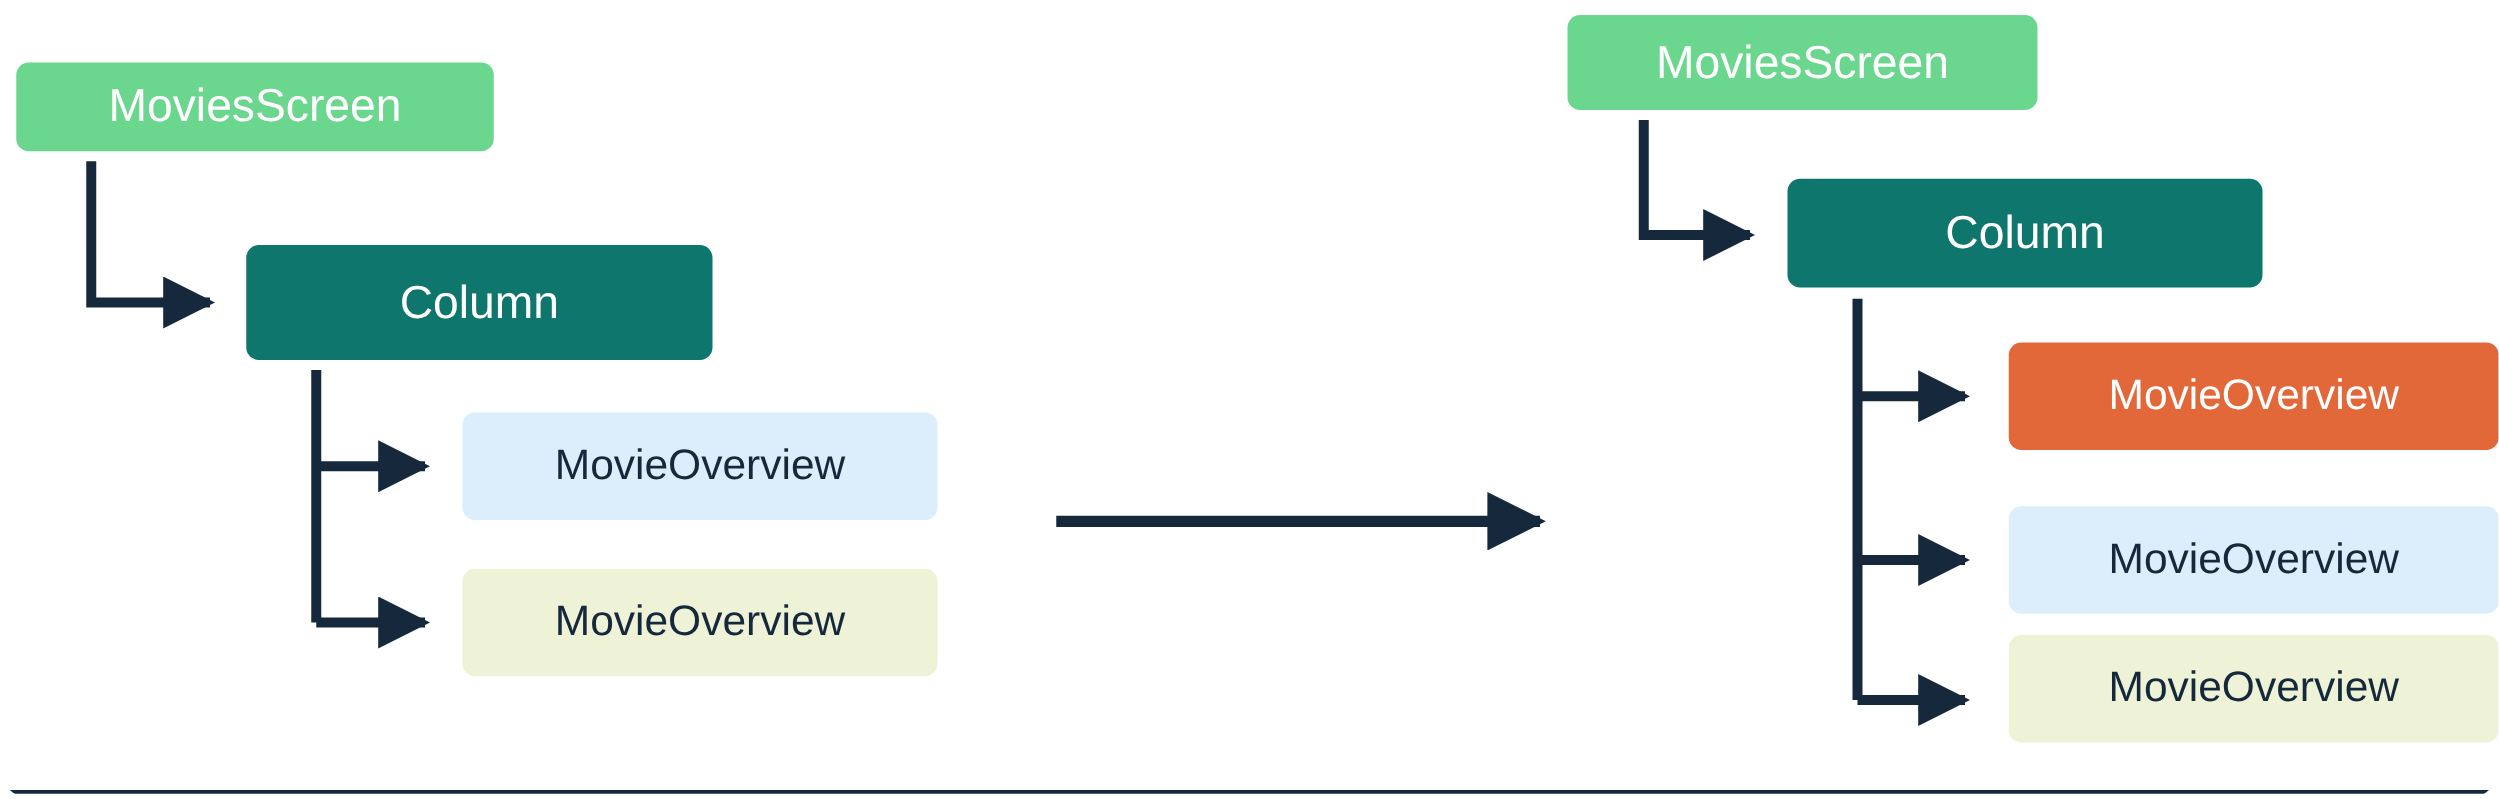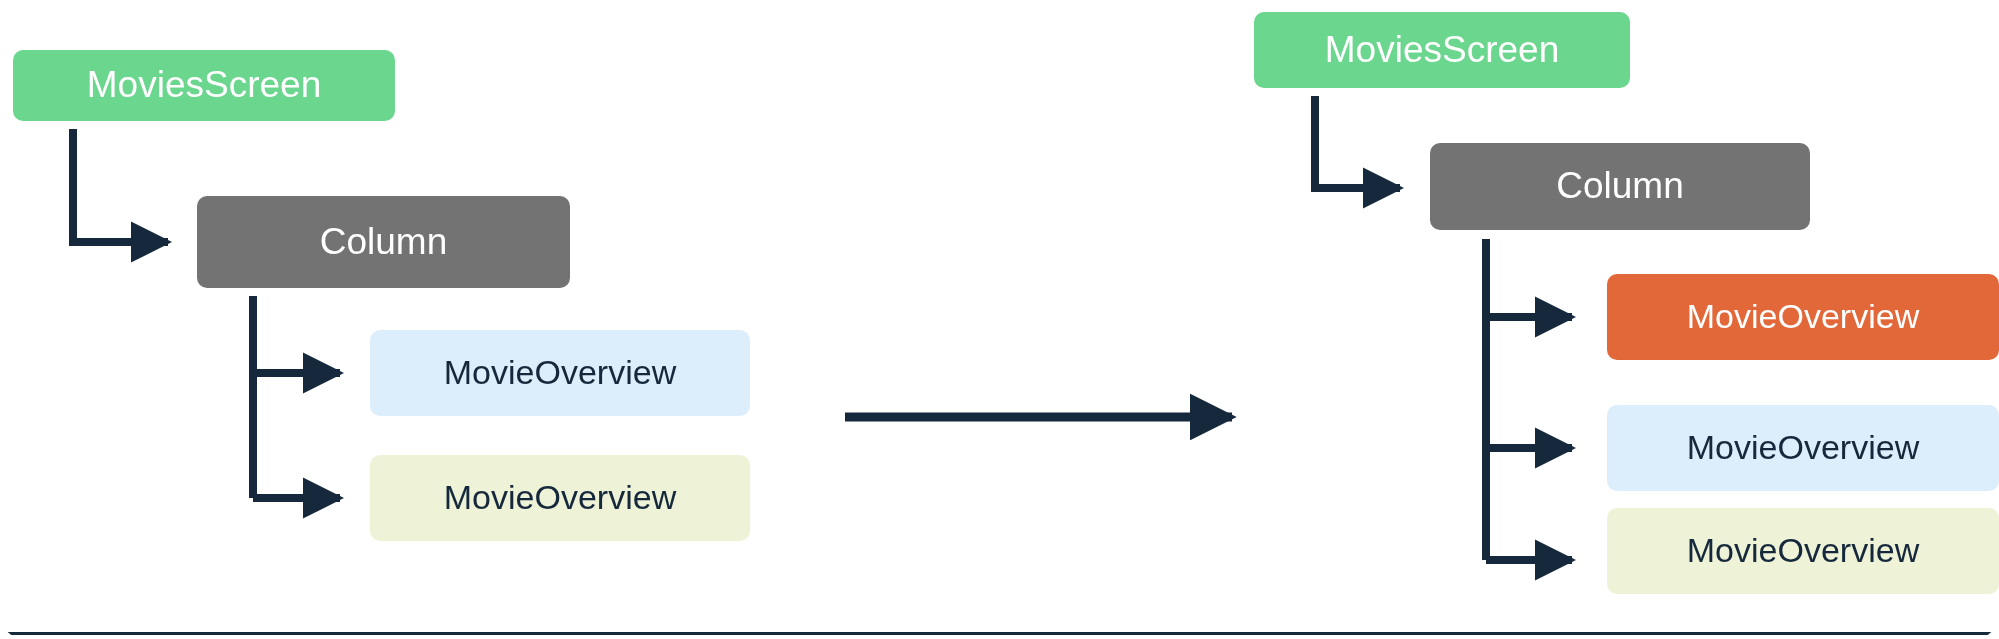--- a/index.html
+++ b/index.html
@@ -41,21 +41,21 @@
   }
   .node-label {
     display: block;
   }
   .n-screen {
     background: #6bd68e;
     color: #ffffff;
     font-size: 37px;
   }
   .n-column {
-    background: #737373;
+    background: #0f766e;
     color: #ffffff;
     font-size: 37px;
   }
   .n-ov-blue {
     background: #dceefb;
     color: #16293c;
     font-size: 34px;
   }
   .n-ov-yellow {
     background: #eef2d7;

